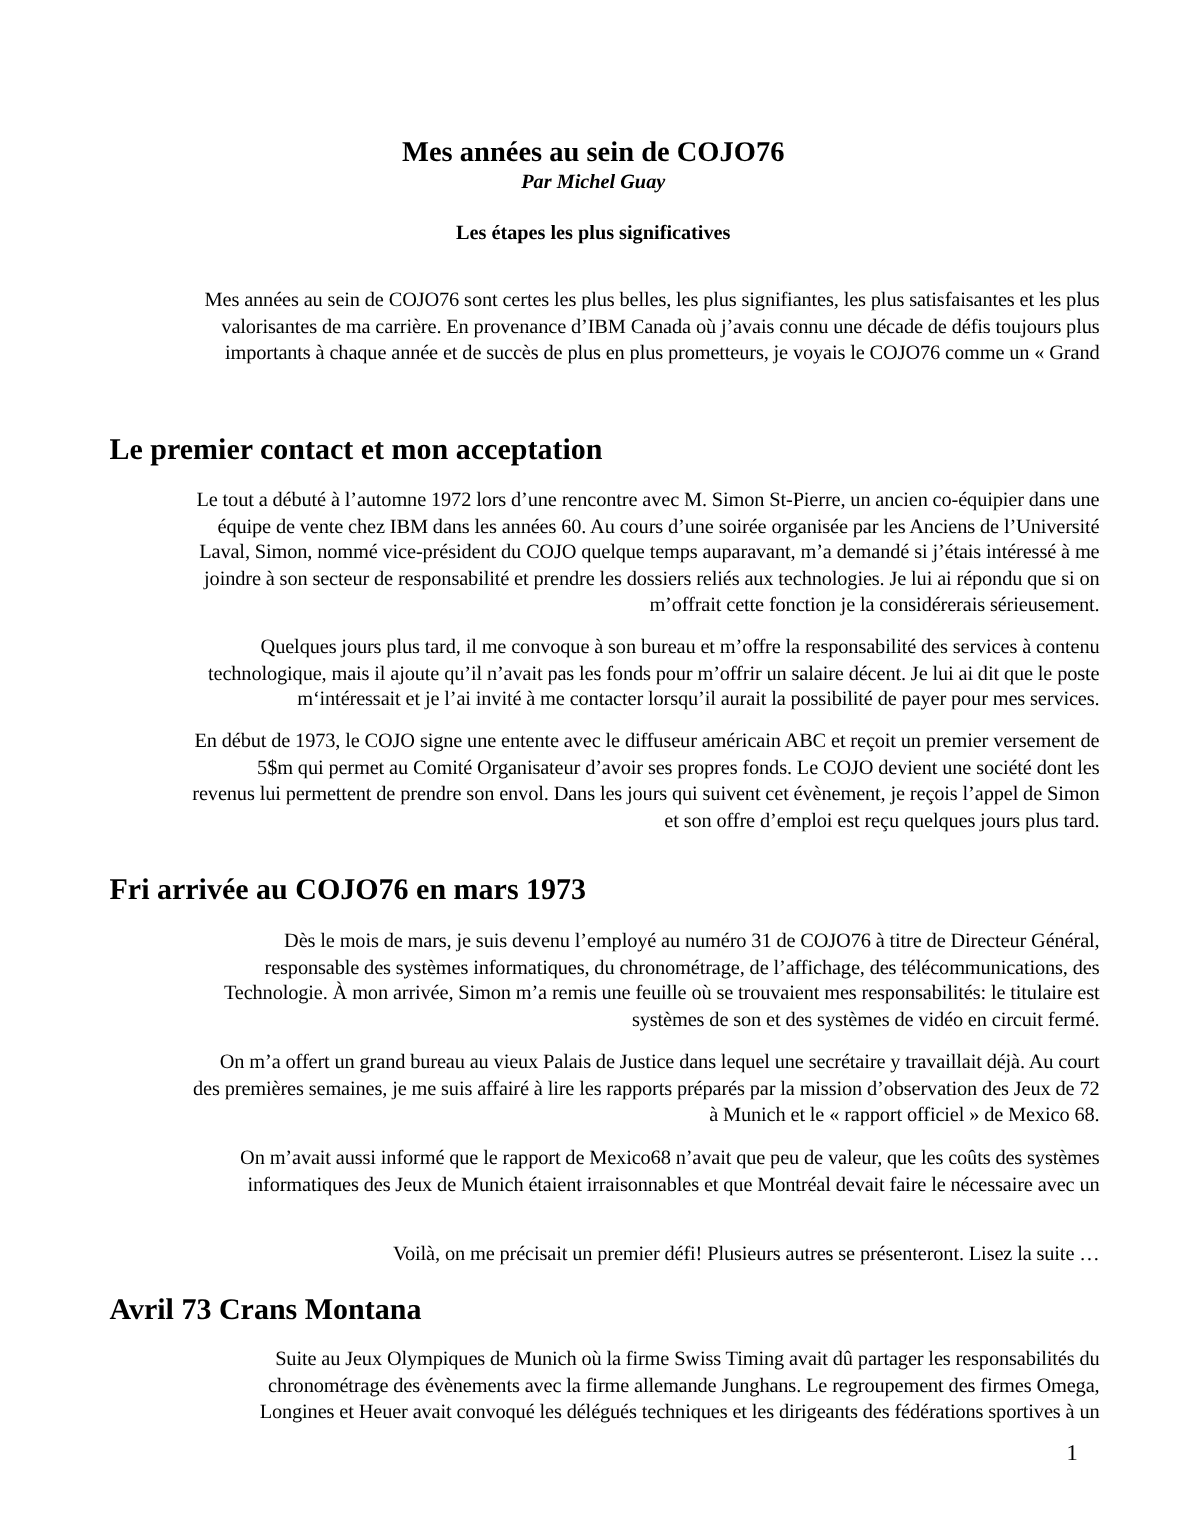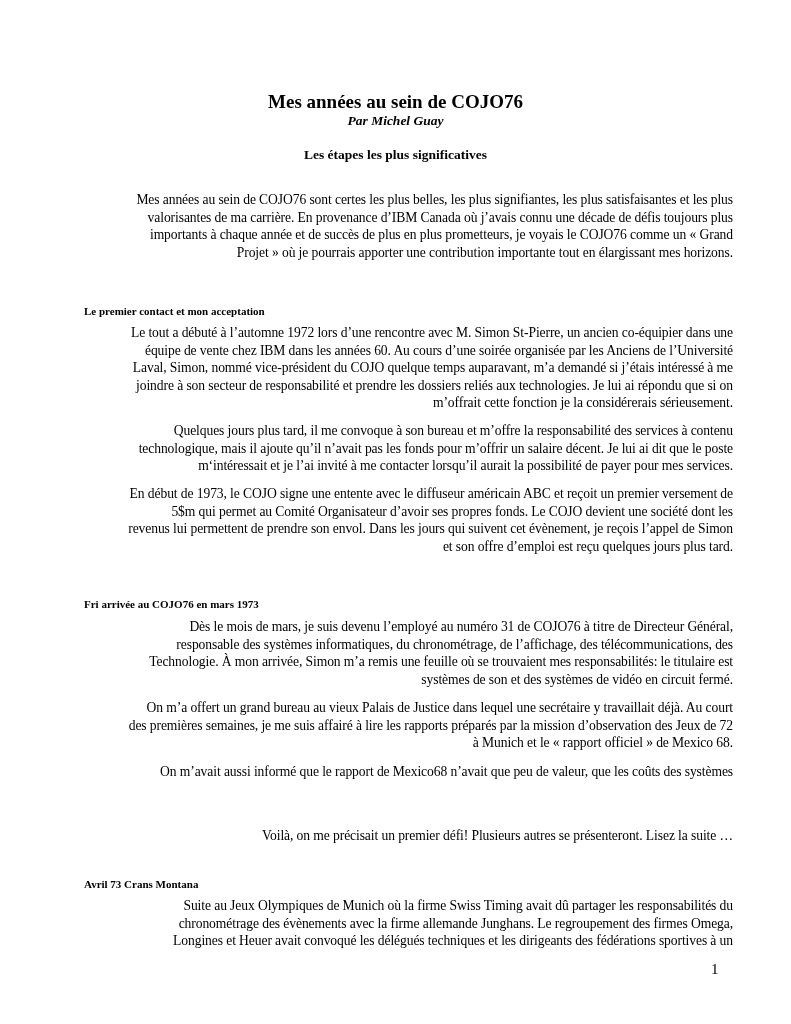--- a/index.html
+++ b/index.html
@@ -8,36 +8,35 @@
     .page { position: absolute; left: 0; top: 0; width: 791px; height: 1024px; }
     .title { position: absolute; top: 92px; left: 0; width: 791px; text-align: center;
       font-weight: bold; font-size: 19px; line-height: 20px; }
     .author { position: absolute; top: 113px; left: 0; width: 791px; text-align: center;
       font-weight: bold; font-size: 13.5px; line-height: 16px; font-style: italic; }
     .subtitle { position: absolute; top: 147px; left: 0; width: 791px; text-align: center;
       font-weight: bold; font-size: 13.5px; line-height: 16px; }
     .para { position: absolute; left: 73px; width: 660px; font-size: 13.6px; line-height: 17.5px;
       margin: 0; white-space: normal; letter-spacing: -0.1px; }
     .line { display: block; white-space: nowrap; text-align: right; }
-    .heading { position: absolute; left: 73px; font-weight: bold; font-size: 11px; line-height: 18px; margin: 11px; }
+    .heading { position: absolute; left: 73px; font-weight: bold; font-size: 20px; line-height: 18px; margin: 0; }
     .pagenum { position: absolute; left: 711px; top: 960px; font-size: 15px; line-height: 18px; }
   </style>
 </head>
 <body>
 
 <div class="page">
   <div class="title">Mes années au sein de COJO76</div>
   <div class="author">Par Michel Guay</div>
   <div class="subtitle">Les étapes les plus significatives</div>
 
   <p class="para" style="top:191px">
     <span class="line">Mes années au sein de COJO76 sont certes les plus belles, les plus signifiantes, les plus satisfaisantes et les plus</span>
     <span class="line">valorisantes de ma carrière. En provenance d’IBM Canada où j’avais connu une décade de défis toujours plus</span>
     <span class="line">importants à chaque année et de succès de plus en plus prometteurs, je voyais le COJO76 comme un « Grand</span>
-    <span class="line">Projet » où je pourrais apporter une contribution importante tout en élargissant mes horizons.</span>
   </p>
 
   <h2 class="heading" style="top:291px">Le premier contact et mon acceptation</h2>
 
   <p class="para" style="top:324px">
     <span class="line">Le tout a débuté à l’automne 1972 lors d’une rencontre avec M. Simon St-Pierre, un ancien co-équipier dans une</span>
     <span class="line">équipe de vente chez IBM dans les années 60. Au cours d’une soirée organisée par les Anciens de l’Université</span>
     <span class="line">Laval, Simon, nommé vice-président du COJO quelque temps auparavant, m’a demandé si j’étais intéressé à me</span>
     <span class="line">joindre à son secteur de responsabilité et prendre les dossiers reliés aux technologies. Je lui ai répondu que si on</span>
     <span class="line">m’offrait cette fonction je la considérerais sérieusement.</span>
@@ -66,20 +65,21 @@
   </p>
 
   <p class="para" style="top:699px">
     <span class="line">On m’a offert un grand bureau au vieux Palais de Justice dans lequel une secrétaire y travaillait déjà. Au court</span>
     <span class="line">des premières semaines, je me suis affairé à lire les rapports préparés par la mission d’observation des Jeux de 72</span>
     <span class="line">à Munich et le  « rapport officiel » de Mexico 68.</span>
   </p>
 
   <p class="para" style="top:763px">
     <span class="line">On m’avait aussi informé que le rapport de Mexico68 n’avait que peu de valeur, que les coûts des systèmes</span>
+    <span class="line">informatiques des Jeux de Munich étaient irraisonnables et que Montréal devait faire le nécessaire avec un</span>
   </p>
 
   <p class="para" style="top:827px">
     <span class="line">Voilà, on me précisait un premier défi! Plusieurs autres se présenteront. Lisez la suite …</span>
   </p>
 
   <h2 class="heading" style="top:864px">Avril 73 Crans Montana</h2>
 
   <p class="para" style="top:897px">
     <span class="line">Suite au Jeux Olympiques de Munich où la firme Swiss Timing avait dû partager les responsabilités du</span>

